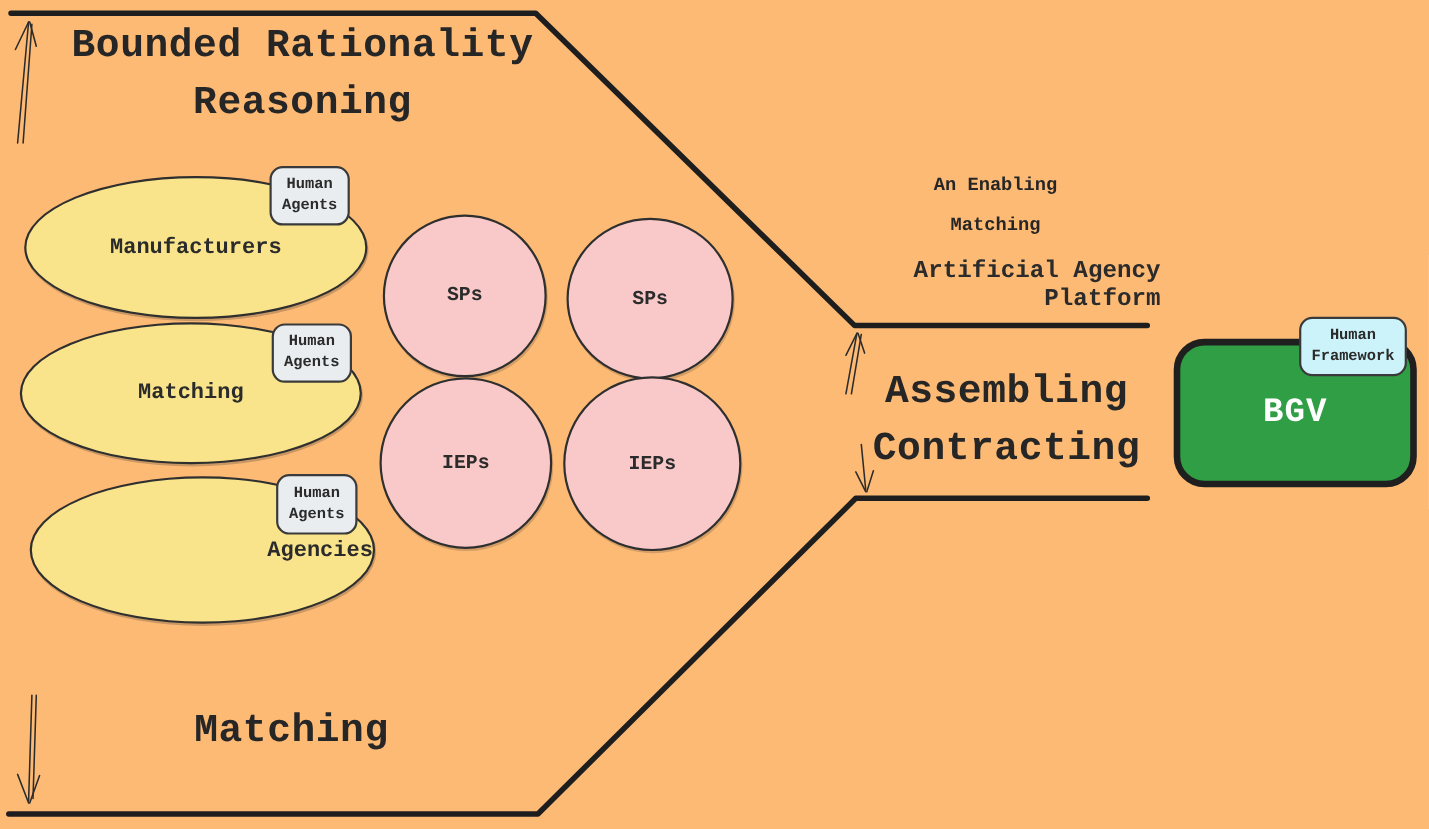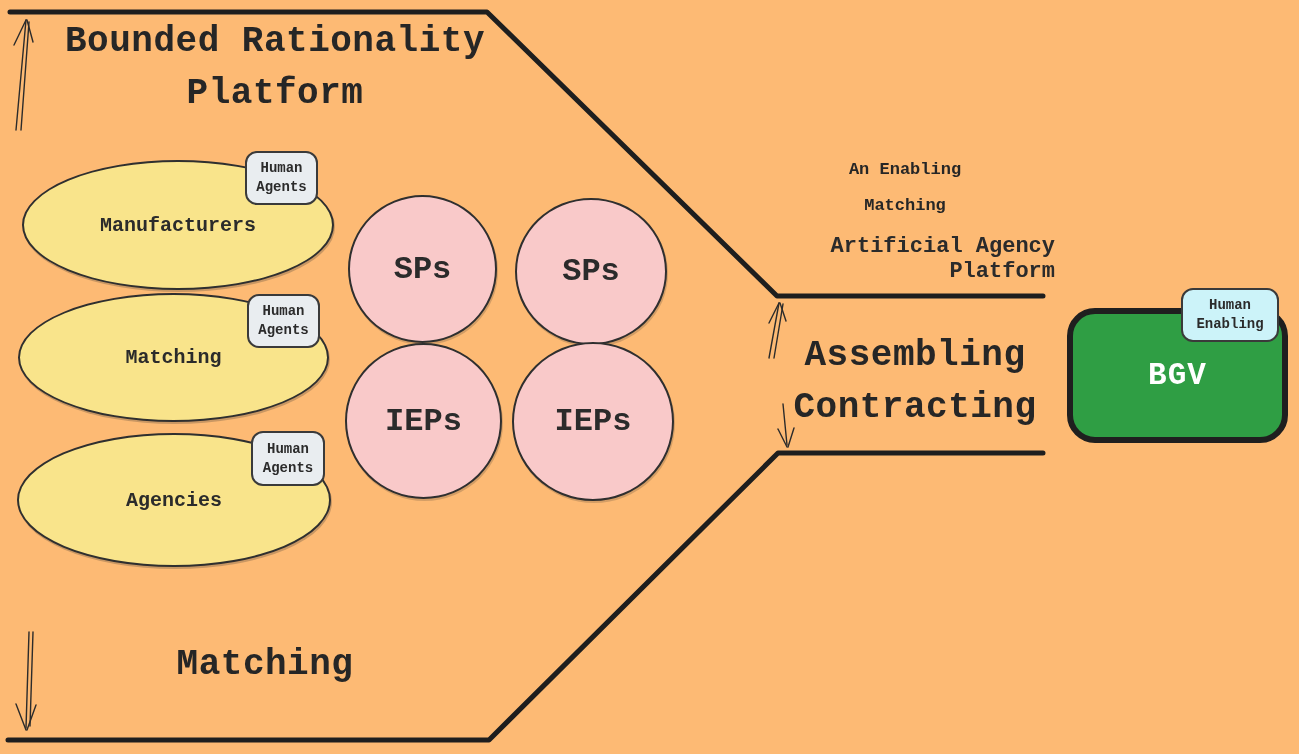--- a/index.html
+++ b/index.html
@@ -26,21 +26,21 @@
     box-shadow:1px 2px 0 0 rgba(47,47,47,.25);
   }
   .ellipse .shape-label{font-size:20px;font-weight:700;color:#2b2b2b;}
 
   .circle{
     position:absolute;border-radius:50%;
     background:#f9c9c9;border:2px solid #2f2f2f;
     display:flex;align-items:center;justify-content:center;
     box-shadow:1px 2px 0 0 rgba(47,47,47,.2);
   }
-  .circle .shape-label{font-size:32px;font-weight:700;color:#2b2b2b;}
+  .circle .shape-label{font-size:18px;font-weight:700;color:#2b2b2b;}
 
   .badge{
     position:absolute;z-index:5;
     border:2px solid #3a3a3a;border-radius:12px;
     display:flex;flex-direction:column;align-items:center;justify-content:center;
     font-size:14px;font-weight:600;line-height:19px;color:#2b2b2b;text-align:center;
   }
   .badge.gray{background:#e9edf0;}
   .badge.cyan{background:#ccf3f9;}
 
@@ -86,21 +86,21 @@
 
     <g stroke="#2b2b2b" stroke-width="1.4" fill="none" stroke-linecap="round">
       <path d="M783 404 L787 445"></path>
       <path d="M787 447 L778 429"></path>
       <path d="M788 447 L794 428"></path>
     </g>
   </svg>
 
   <div class="textblock big-label" style="left:40px;top:16px;width:470px;">
     <div>Bounded Rationality</div>
-    <div>Platform</div>
+    <div>Reasoning</div>
   </div>
 
   <div class="textblock big-label" style="left:40px;top:640px;width:450px;line-height:50px;">
     <div>Matching</div>
   </div>
 
   <div class="ellipse" style="left:22px;top:160px;width:308px;height:126px;">
     <span class="shape-label">Manufacturers</span>
   </div>
   <div class="badge gray" style="left:245px;top:151px;width:69px;height:50px;">
@@ -109,21 +109,21 @@
   </div>
 
   <div class="ellipse" style="left:18px;top:293px;width:307px;height:125px;">
     <span class="shape-label">Matching</span>
   </div>
   <div class="badge gray" style="left:247px;top:294px;width:69px;height:50px;">
     <span>Human</span>
     <span>Agents</span>
   </div>
 
-  <div class="ellipse" style="left:17px;top:433px;width:310px;height:130px;">
+  <div class="ellipse" style="left:27px;top:433px;width:310px;height:130px;justify-content:flex-end;">
     <span class="shape-label">Agencies</span>
   </div>
   <div class="badge gray" style="left:251px;top:431px;width:70px;height:51px;">
     <span>Human</span>
     <span>Agents</span>
   </div>
 
   <div class="circle" style="left:348px;top:195px;width:145px;height:144px;">
     <span class="shape-label">SPs</span>
   </div>
@@ -146,16 +146,16 @@
   <div class="textblock big-label" style="left:765px;top:330px;width:300px;">
     <div>Assembling</div>
     <div>Contracting</div>
   </div>
 
   <div id="bgv-box">
     <span class="box-label">BGV</span>
   </div>
   <div class="badge cyan" style="left:1181px;top:288px;width:94px;height:50px;">
     <span>Human</span>
-    <span>Enabling</span>
+    <span>Framework</span>
   </div>
 
 </div>
 
 </body></html>

